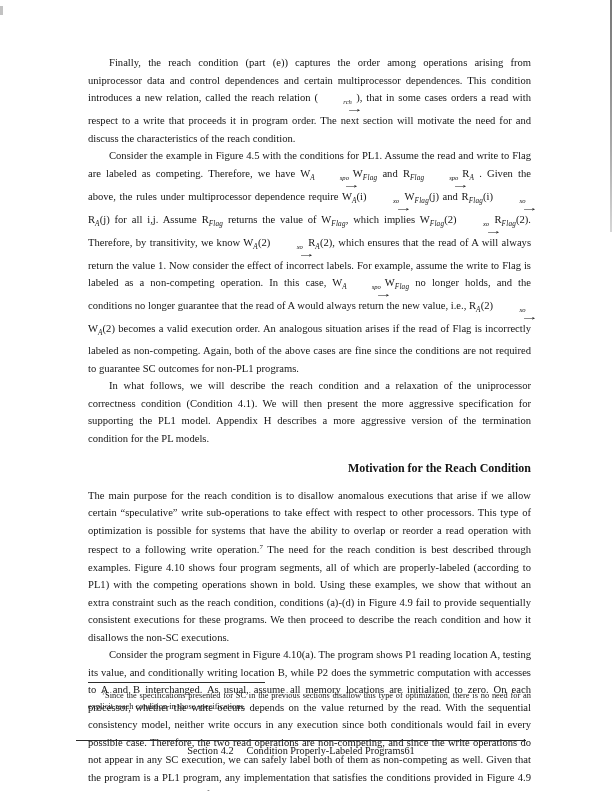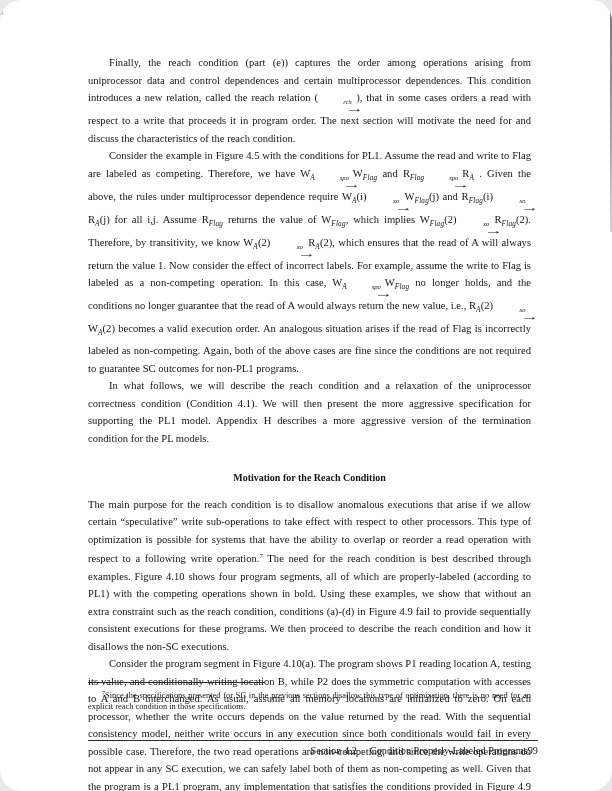--- a/index.html
+++ b/index.html
@@ -4,63 +4,62 @@
 <style>
   html,body { margin:0; padding:0; background:#e8e8e8; }
   .page {
     position:relative;
     width:612px; height:791px;
     background:#ffffff;
     font-family:"Liberation Serif", serif;
     color:#141414;
     overflow:hidden;
     margin:0 auto;
-    border-radius:21px;
   }
   .scan-edge {
     position:absolute; top:0; right:0; width:2px; height:232px;
     background:linear-gradient(180deg,#4a4a4a 0%,#6a6a6a 35%,#8f8f8f 65%,#c9c9c9 100%);
     opacity:.75;
   }
   .scan-mark {
     position:absolute; left:0; top:6px; width:3px; height:9px;
     background:#9a9a9a; opacity:.6;
   }
   .text-block {
     position:absolute; left:88px; top:54px; width:443px;
     font-size:10.6px; line-height:17.5px;
     text-align:justify;
   }
   .para { margin:0; }
   .para.indent { text-indent:21px; }
   .section-heading {
-    font-weight:bold; font-size:10px;
-    margin:22px 0 9px 0;
-    text-align:center;
+    font-weight:bold; font-size:12px;
+    margin:13px 0 9px 0;
+    text-align:right;
   }
   
   .var { white-space:nowrap; }
   .vsub { font-size:7.2px; font-style:italic; vertical-align:-2.5px; letter-spacing:.2px; }
   .rel {
     display:inline-flex; flex-direction:column; align-items:center;
     vertical-align:-3px; margin:0 3px; line-height:normal;
   }
   .rel-label { font-style:italic; font-size:6.6px; line-height:6px; display:block; }
   .rel-arrow { font-size:11px; line-height:7px; display:inline-block; transform:scaleX(1.7); }
   .supref { font-size:7px; vertical-align:4px; }
   
   .footnote-block { position:absolute; left:88px; top:682px; width:443px; }
   .fn-rule { width:177px; height:0; border-top:1px solid #2b2b2b; margin-bottom:4px; }
   .fn-text { font-size:8.4px; line-height:11.2px; text-align:justify; text-indent:14px; margin:0; }
   .fn-marker { font-size:6.2px; vertical-align:3px; }
   
   .footer {
-    position:absolute; left:88px; top:740px; width:450px;
+    position:absolute; left:76px; top:740px; width:450px;
     border-top:1px solid #2b2b2b; padding-top:4px;
-    display:flex; justify-content:flex-end; align-items:baseline;
+    display:flex; justify-content:center; align-items:baseline;
     font-size:10.3px;
   }
   .footer-left { display:flex; gap:13px; }
 </style>
 </head>
 <body>
 
 <div class="page">
   <div class="scan-mark"></div>
   <div class="scan-edge"></div>
@@ -104,15 +103,15 @@
   <div class="footnote-block">
     <div class="fn-rule"></div>
     <p class="fn-text"><span class="fn-marker">7</span><span>Since the specifications presented for SC in the previous sections disallow this type of optimization, there is no need for an explicit reach condition in those specifications.</span></p>
   </div>
 
   <div class="footer">
     <span class="footer-left">
       <span>Section 4.2</span>
       <span>Condition Properly-Labeled Programs</span>
     </span>
-    <span>99</span>
+    <span>61</span>
   </div>
 </div>
 
 </body></html>

